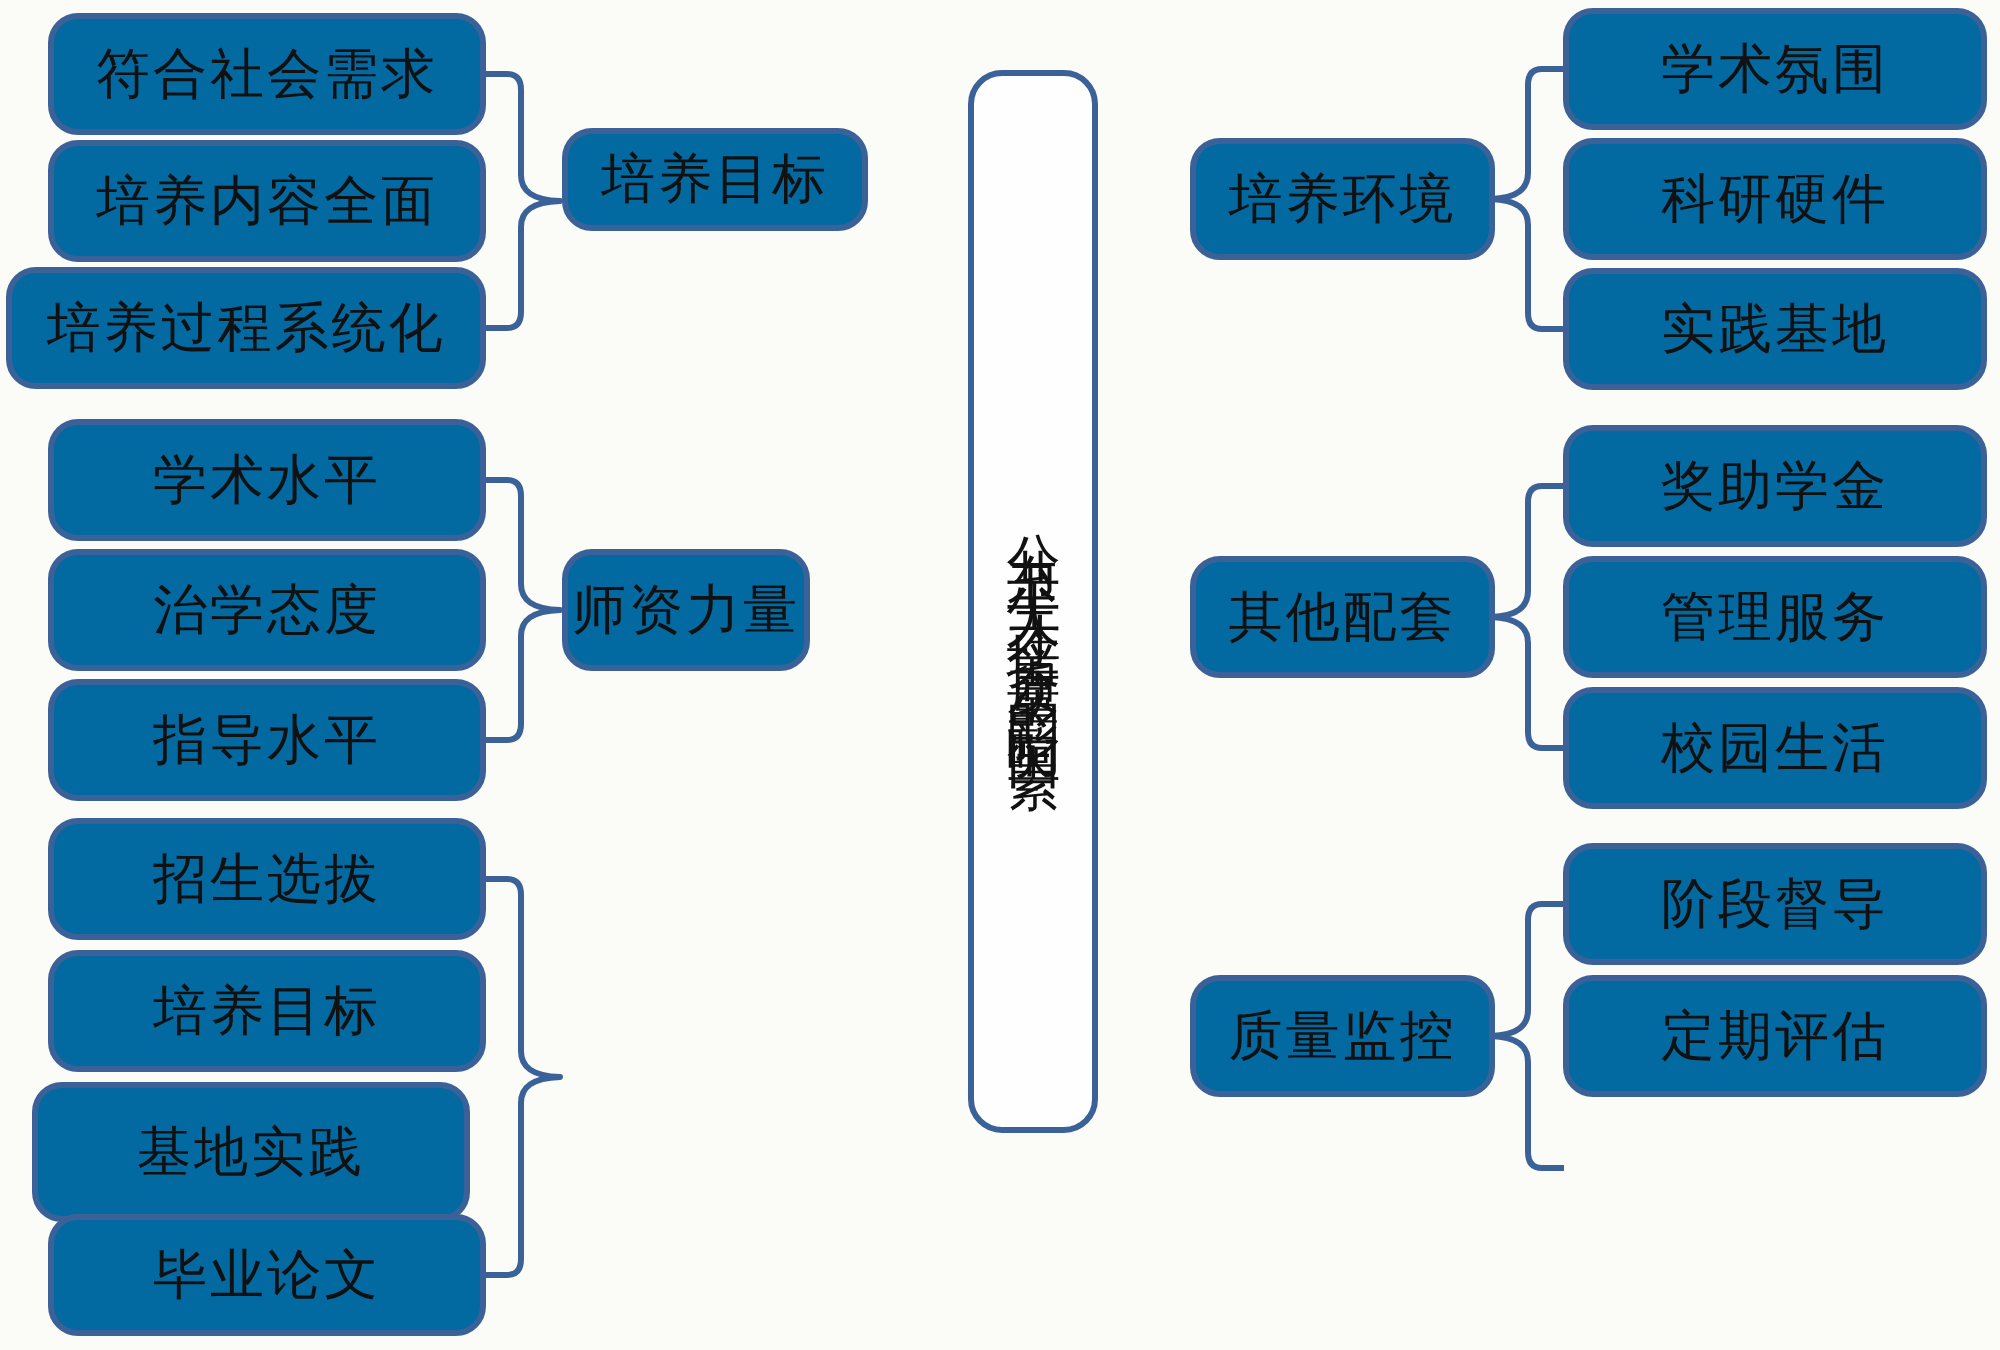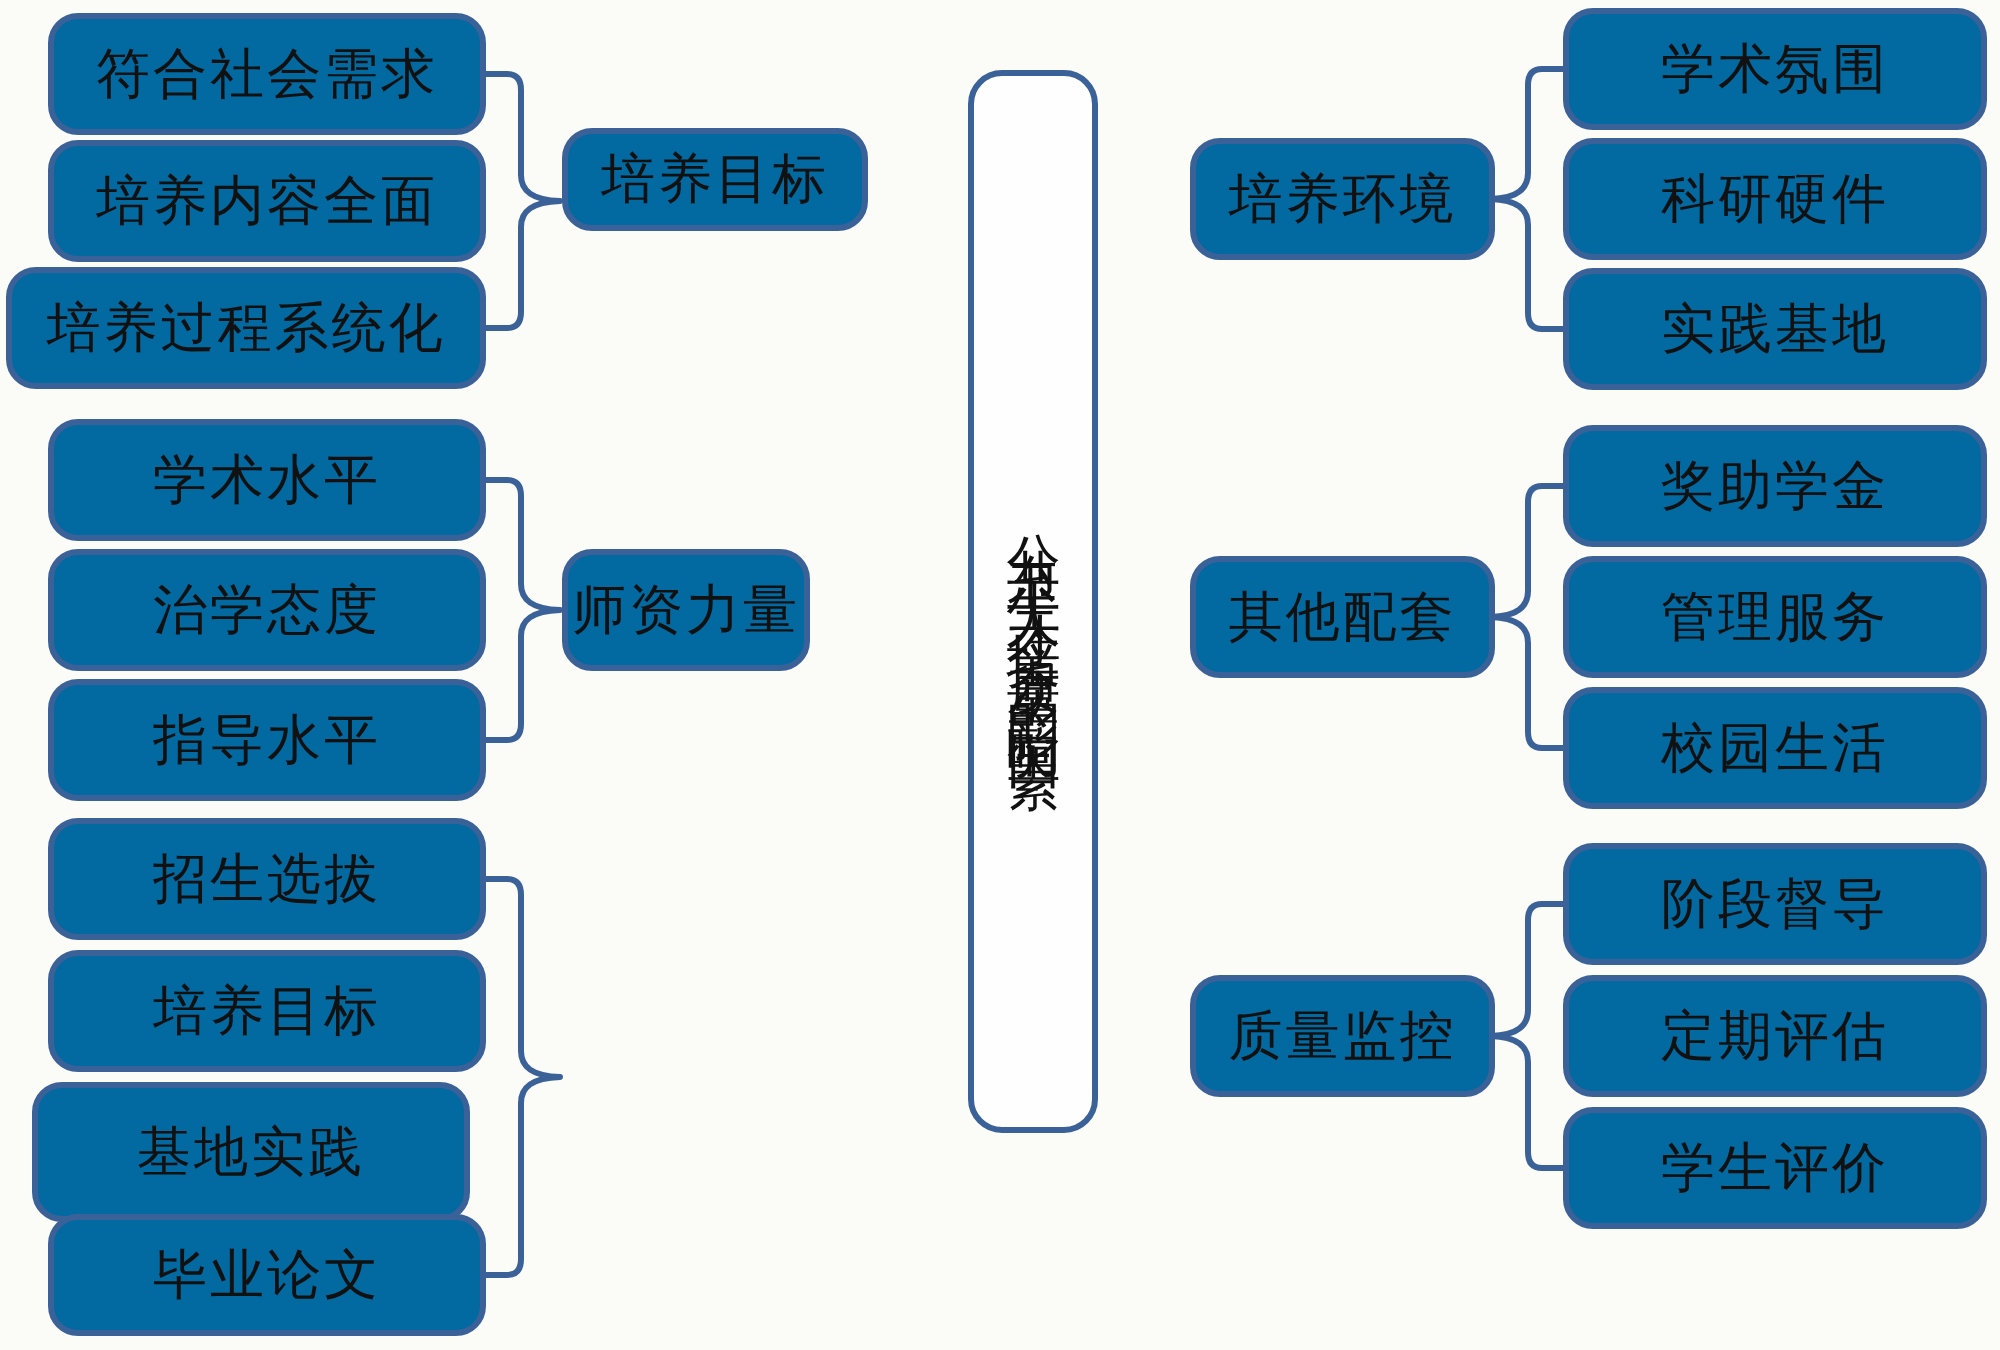--- a/index.html
+++ b/index.html
@@ -94,15 +94,14 @@
   <div class="box" style="left:1563px;top:268px;width:424px;height:122px">实践基地</div>
 
   <div class="box" style="left:1190px;top:556px;width:305px;height:122px">其他配套</div>
   <div class="box" style="left:1563px;top:425px;width:424px;height:122px">奖助学金</div>
   <div class="box" style="left:1563px;top:556px;width:424px;height:122px">管理服务</div>
   <div class="box" style="left:1563px;top:687px;width:424px;height:122px">校园生活</div>
 
   <div class="box" style="left:1190px;top:975px;width:305px;height:122px">质量监控</div>
   <div class="box" style="left:1563px;top:843px;width:424px;height:122px">阶段督导</div>
   <div class="box" style="left:1563px;top:975px;width:424px;height:122px">定期评估</div>
-  <div class="box" style="left:1563px;top:1107px;width:424px;height:122px">学生评价</div>
 
 </div>
 
 </body></html>

